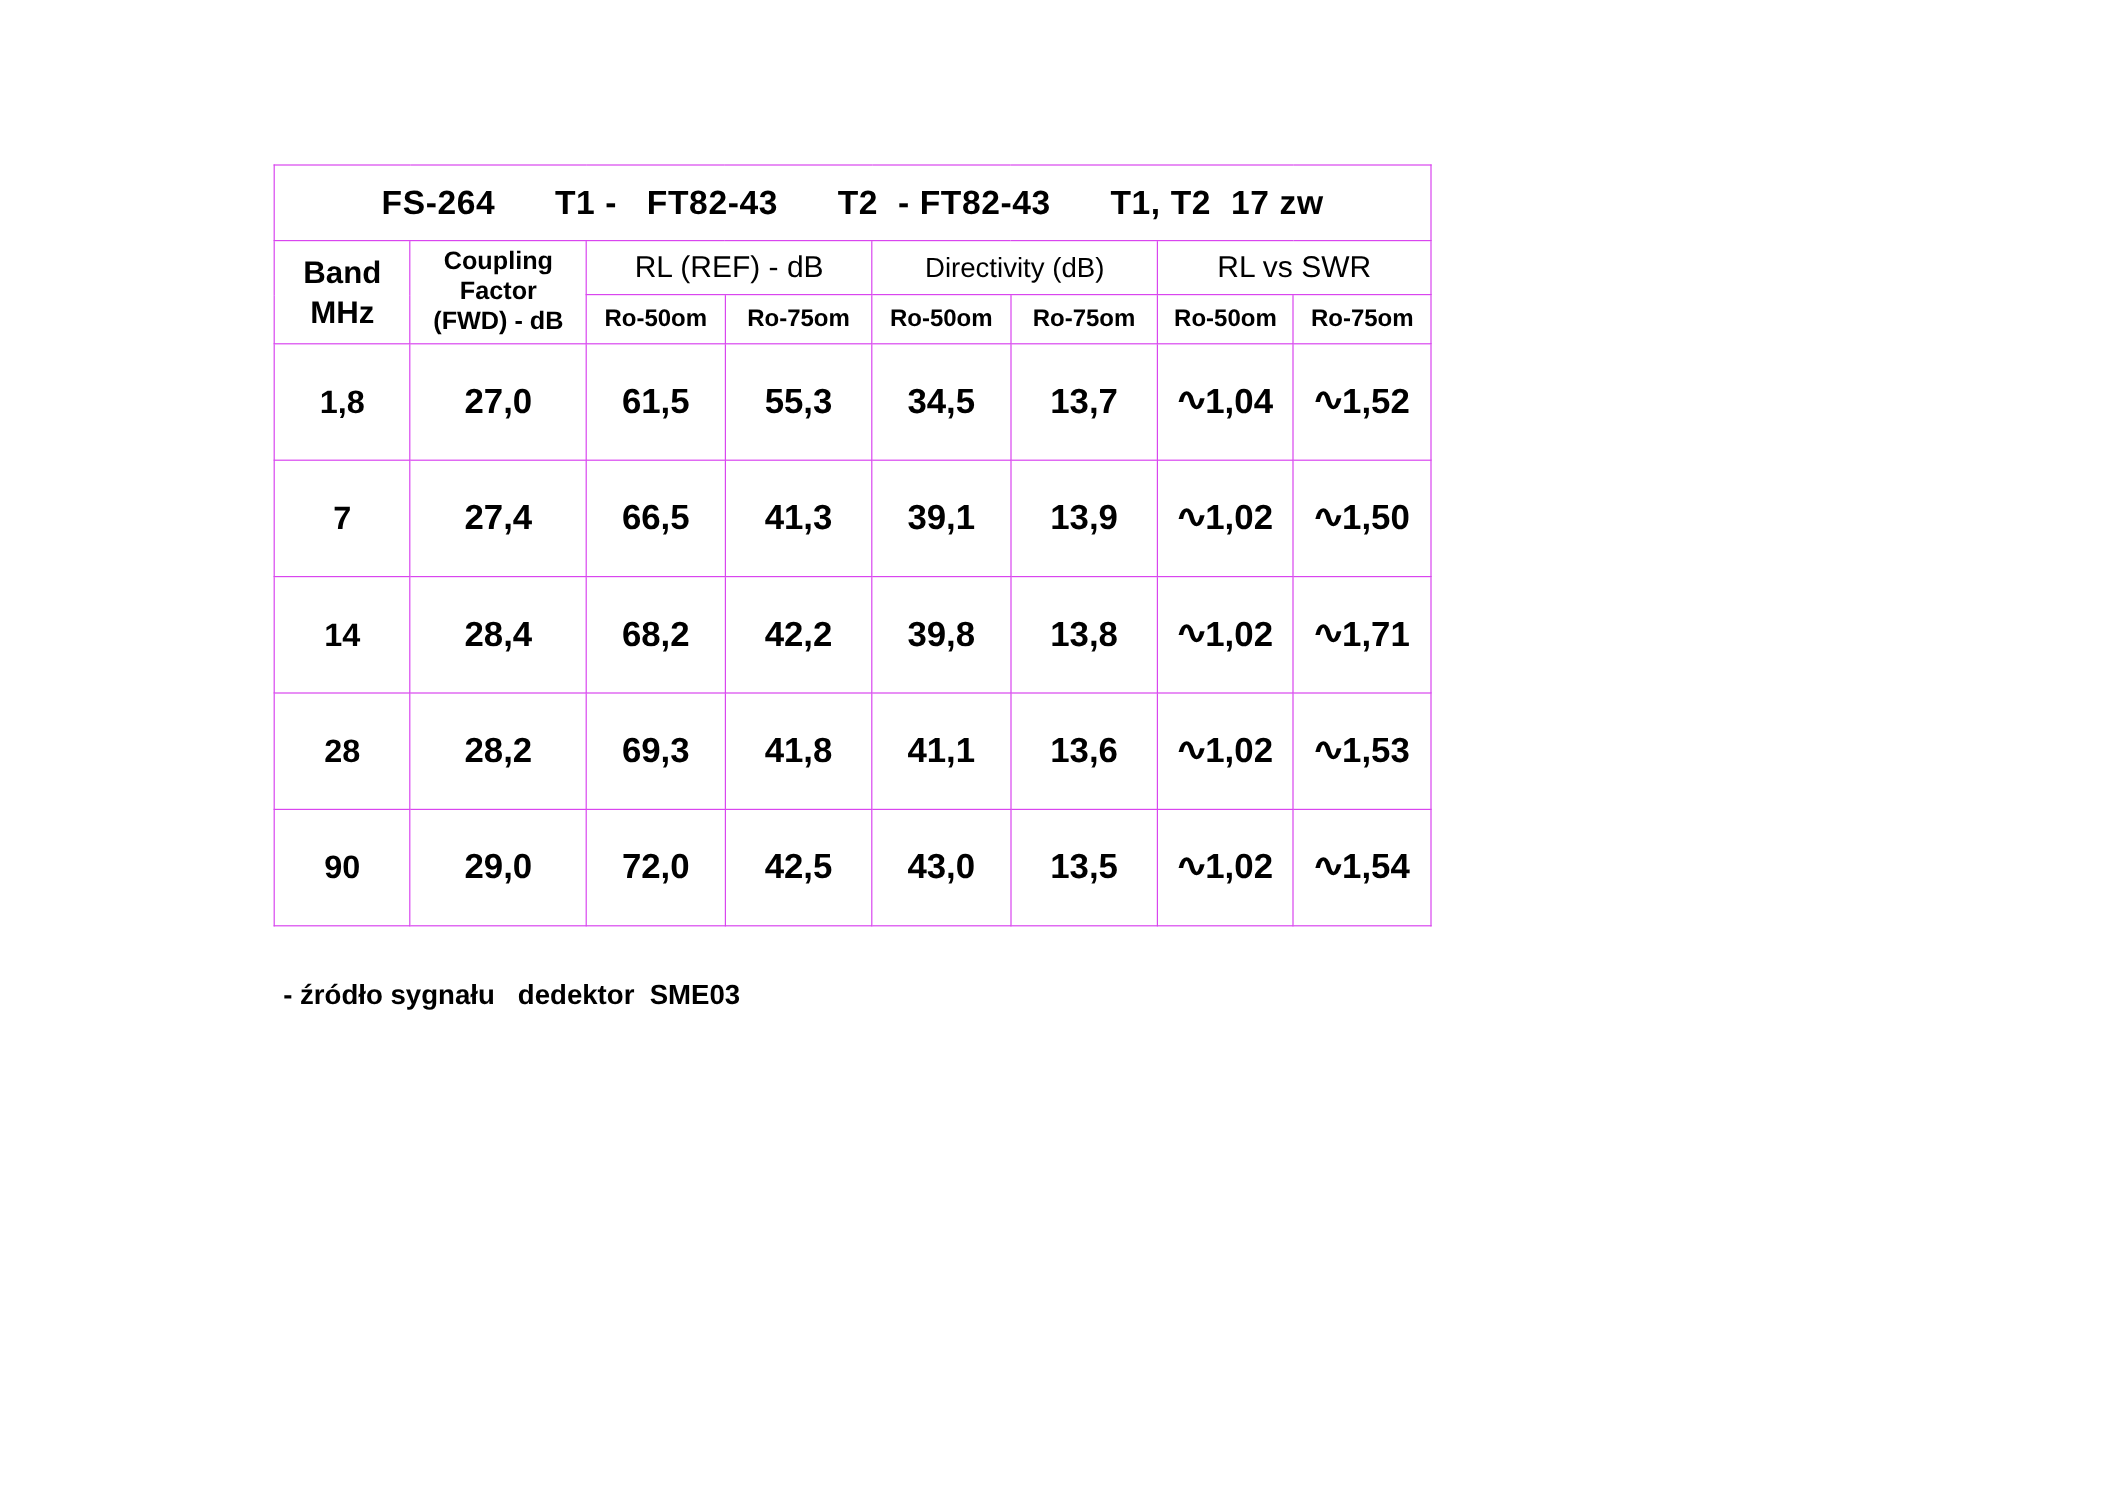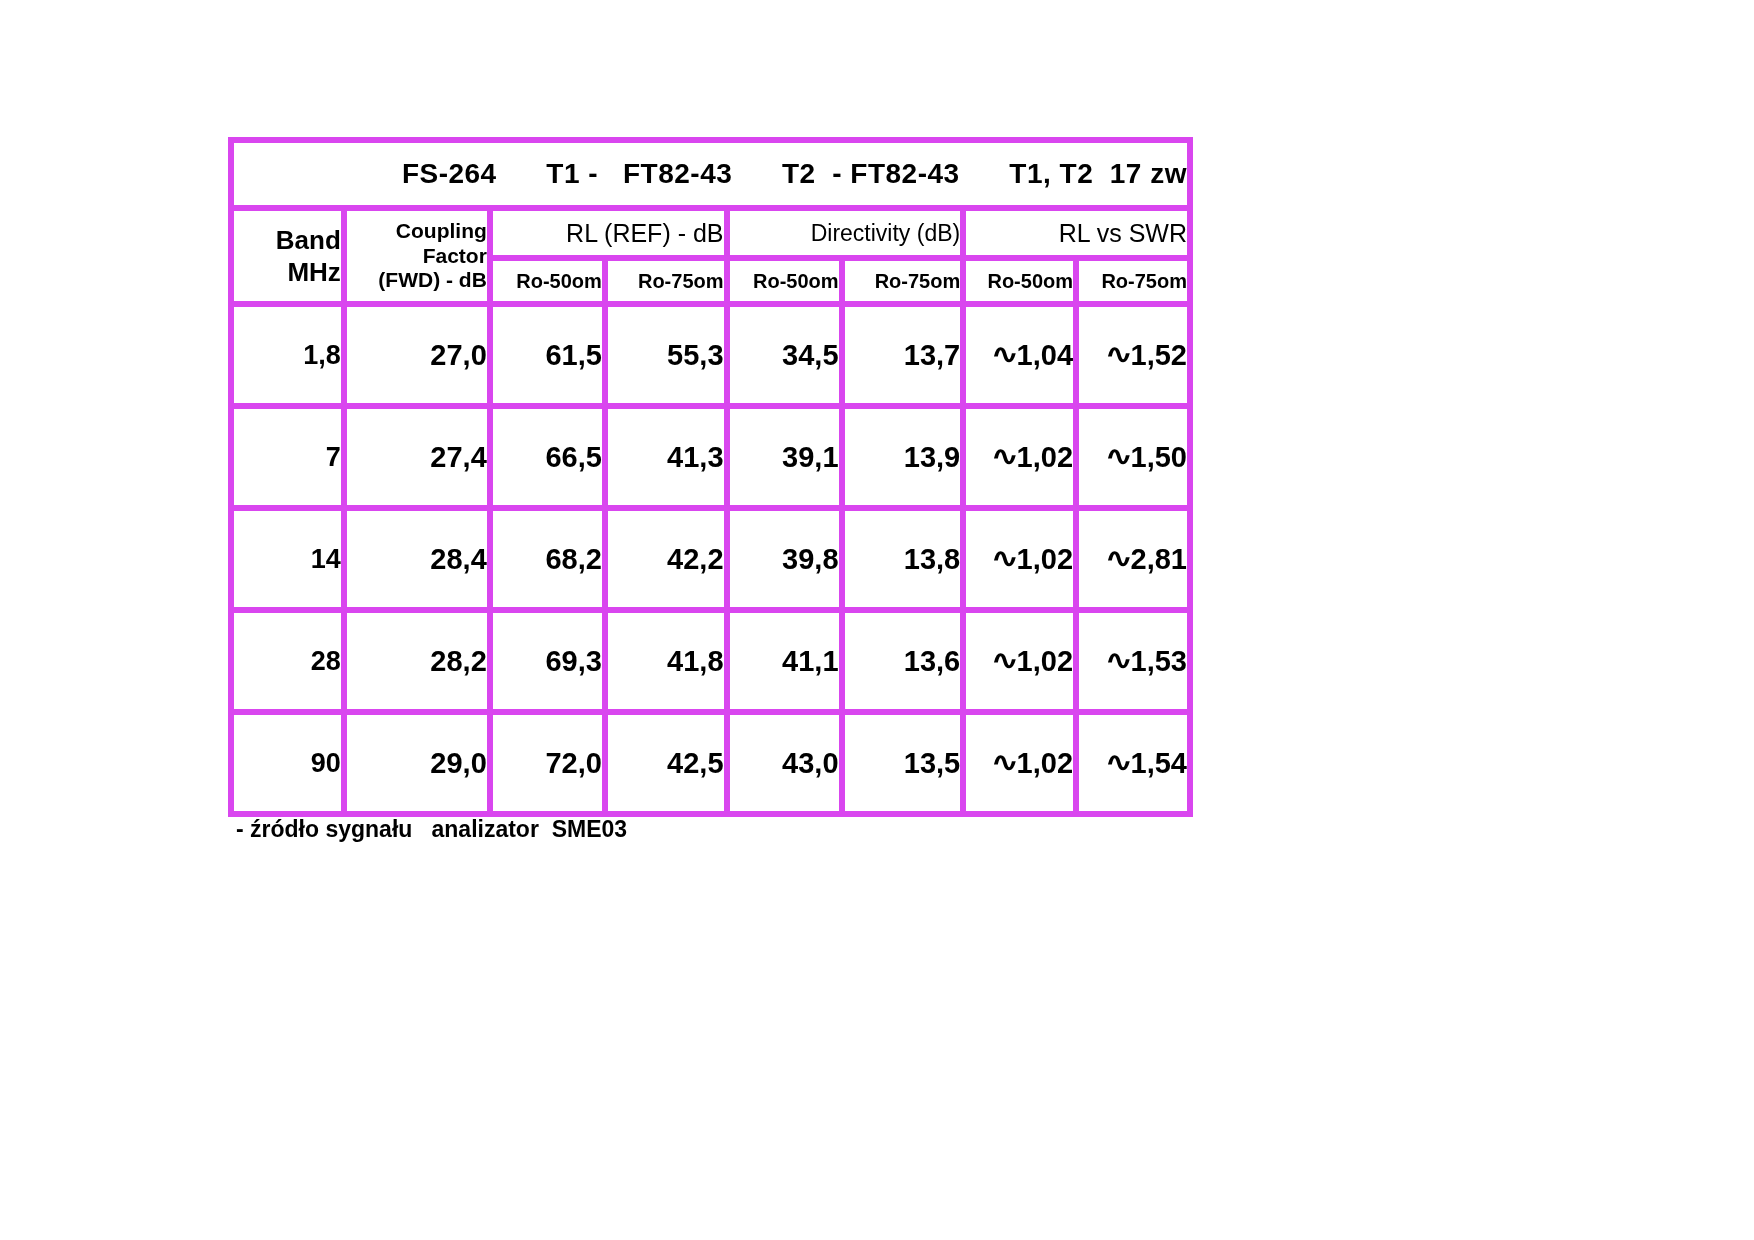--- a/index.html
+++ b/index.html
@@ -34,22 +34,22 @@
 
   table.measure {
     border-collapse: collapse;
     table-layout: fixed;
     width: 965px;
     background: #ffffff;
   }
 
   table.measure td,
   table.measure th {
-    border: 6px solid #d946ef;
-    text-align: right;
+    border: 1px solid #d946ef;
+    text-align: center;
     vertical-align: middle;
     padding: 0;
     font-family: "Liberation Sans", sans-serif;
   }
 
   
   .title-cell {
     height: 62px;
     font-size: 28px;
     font-weight: bold;
@@ -194,21 +194,21 @@
           <td class="data band">14</td>
           <td class="data">28,4</td>
           <td class="data">68,2</td>
           <td class="data">42,2</td>
           <td class="data">39,8</td>
           <td class="data">13,8</td>
           <td class="data">
             <span class="swr"><span class="tilde">∿</span><span>1,02</span></span>
           </td>
           <td class="data">
-            <span class="swr"><span class="tilde">∿</span><span>2,81</span></span>
+            <span class="swr"><span class="tilde">∿</span><span>1,71</span></span>
           </td>
         </tr>
 
         <tr>
           <td class="data band">28</td>
           <td class="data">28,2</td>
           <td class="data">69,3</td>
           <td class="data">41,8</td>
           <td class="data">41,1</td>
           <td class="data">13,6</td>
@@ -232,16 +232,16 @@
           </td>
           <td class="data">
             <span class="swr"><span class="tilde">∿</span><span>1,54</span></span>
           </td>
         </tr>
       </tbody>
     </table>
   </div>
 
   <div class="notes">
-    <div class="note-line">- źródło sygnału   analizator  SME03</div>
+    <div class="note-line">- źródło sygnału   dedektor  SME03</div>
   </div>
 
 </div>
 
 </body></html>

